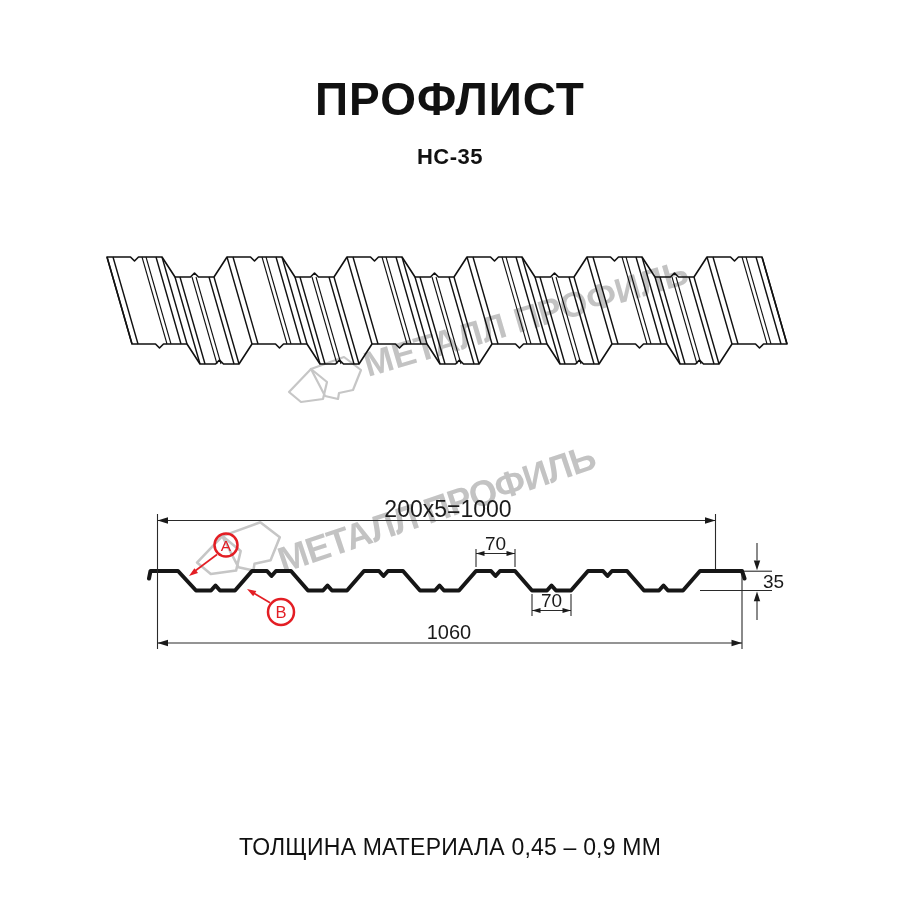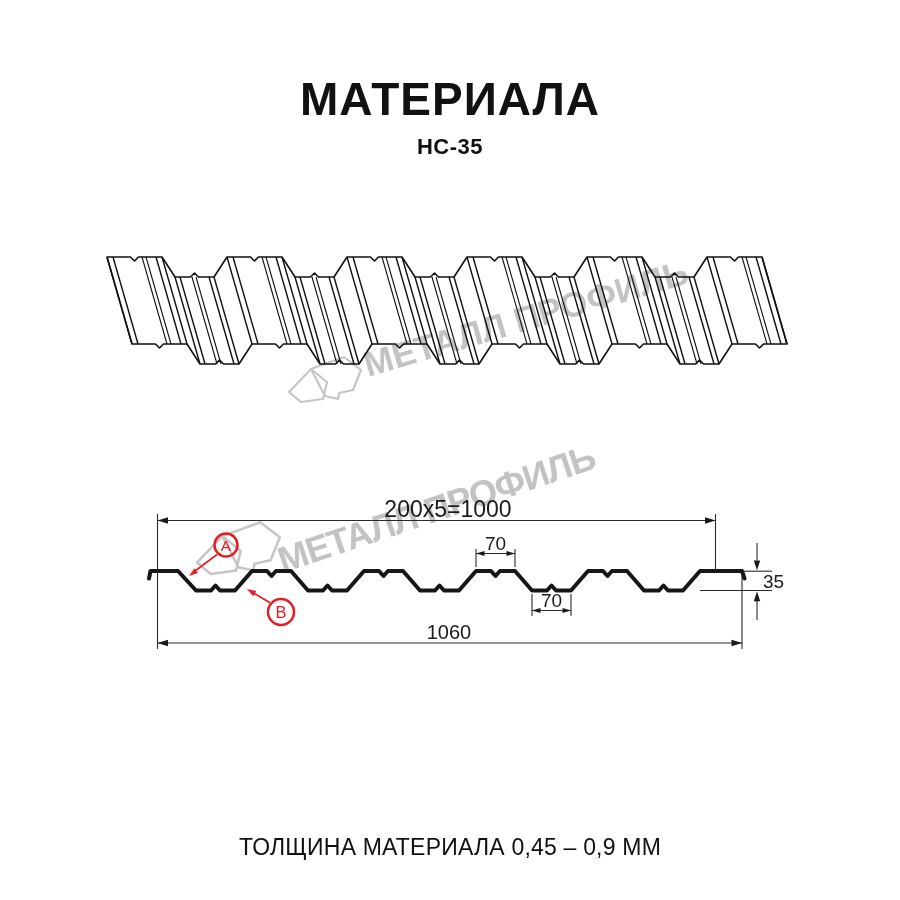--- a/index.html
+++ b/index.html
@@ -1,40 +1,40 @@
 <!DOCTYPE html>
 <html><head>
 <meta charset="utf-8">
 <style>
   html,body{margin:0;padding:0;background:#fff;}
   .canvas{position:relative;width:900px;height:900px;background:#ffffff;overflow:hidden;
           font-family:"Liberation Sans",sans-serif;}
   .title-block{position:absolute;left:0;right:0;top:76px;text-align:center;}
   .title-block h1{margin:0;font-size:46px;font-weight:700;letter-spacing:1px;color:#111;line-height:1.0;}
-  .subtitle{margin-top:12px;font-size:22px;font-weight:700;letter-spacing:.5px;color:#111;}
+  .subtitle{margin-top:22px;font-size:22px;font-weight:700;letter-spacing:.5px;color:#111;}
   .footer-note{position:absolute;left:0;right:0;top:797px;text-align:center;
                font-size:23px;font-weight:400;letter-spacing:.2px;color:#111;margin-top:37px;}
   svg text.dim{font-family:"Liberation Sans",sans-serif;fill:#1a1a1a;}
   svg text.wm{font-family:"Liberation Sans",sans-serif;font-weight:700;fill:#c3c3c3;}
   svg text.red-letter{font-family:"Liberation Sans",sans-serif;fill:#e31e24;}
   .thin{stroke:#2a2a2a;stroke-width:1.1;fill:none;}
   .profile{stroke:#161616;stroke-width:4;fill:none;stroke-linejoin:round;stroke-linecap:round;}
   .tri{fill:#1a1a1a;stroke:none;}
   .redline{stroke:#e31e24;stroke-width:1.6;fill:none;}
   .redtri{fill:#e31e24;stroke:none;}
   .redcirc{stroke:#e31e24;stroke-width:2.5;fill:none;}
   .logo{stroke:#c6c6c6;stroke-width:2.2;fill:none;stroke-linejoin:round;}
 </style>
 </head>
 <body>
 
 <div class="canvas">
 
   <div class="title-block">
-    <h1>МАТЕРИАЛА</h1>
+    <h1>ПРОФЛИСТ</h1>
     <div class="subtitle">НС-35</div>
   </div>
 
   <svg width="900" height="900" viewBox="0 0 900 900">
 
     <g>
       <g transform="translate(289,355)">
         <path class="logo" d="M 22,14 L 55,2 L 72,15 L 64,35 L 50,38 L 49,44 L 36,41 Z"></path>
         <path class="logo" d="M 0,37 L 22,14 L 38,27 L 34,44 L 12,47 Z"></path>
       </g>

